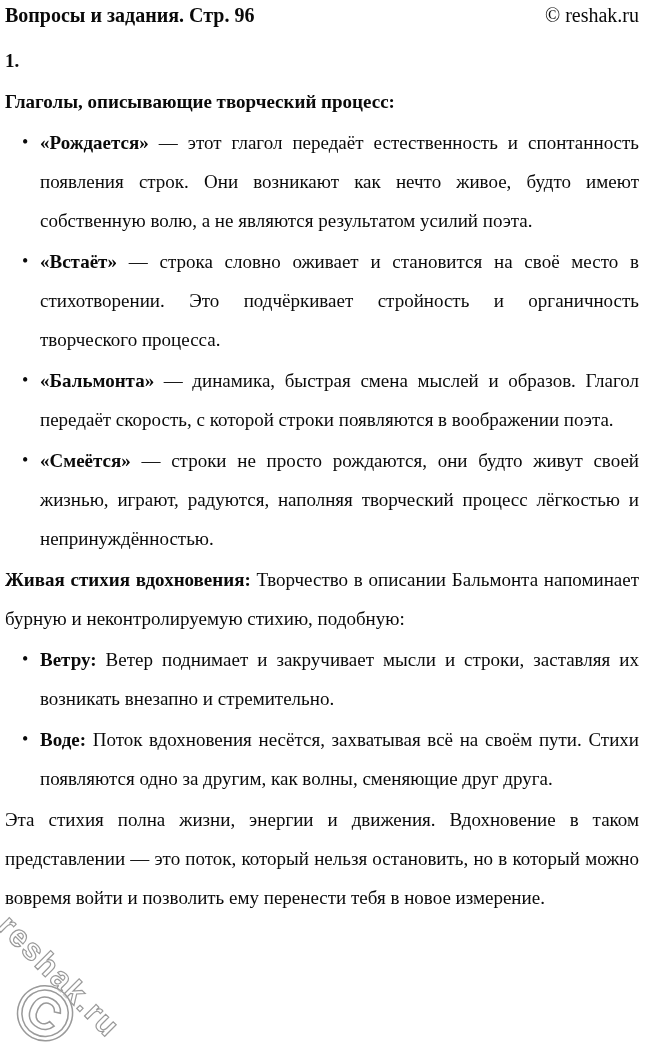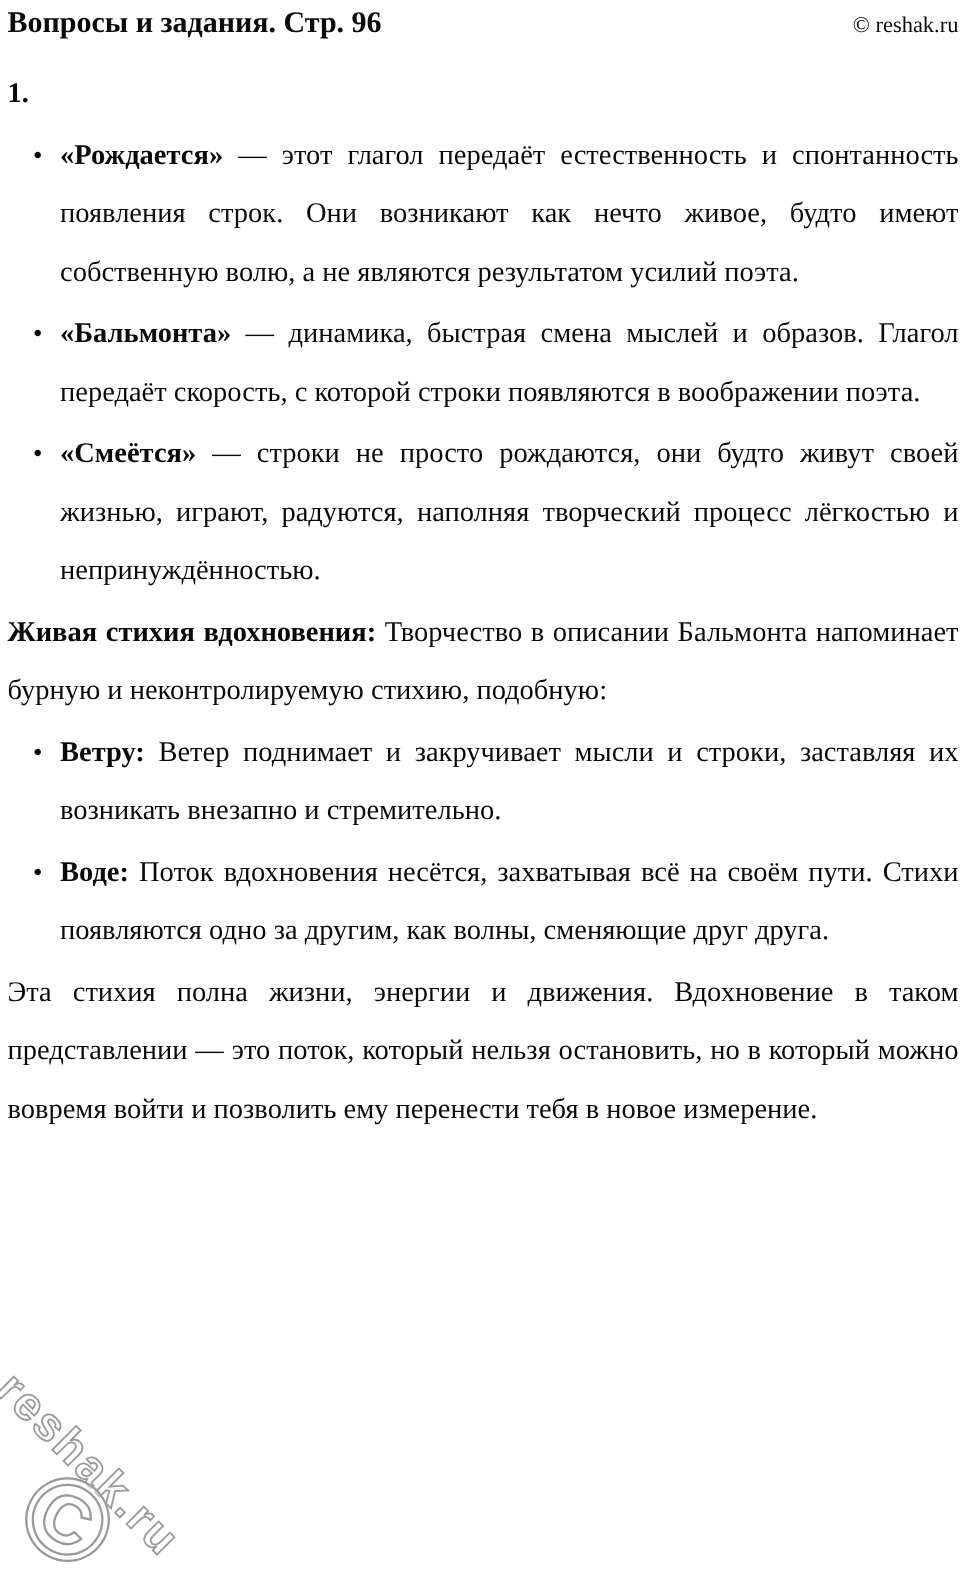--- a/index.html
+++ b/index.html
@@ -11,21 +11,21 @@
     overflow: hidden;
     position: relative;
   }
   .page { padding: 3px 6px 0 5px; }
 
   .hdr {
     display: flex; justify-content: space-between; align-items: baseline;
     line-height: 24px; margin-bottom: 14px; gap: 12px;
   }
   .hdr-title { font-weight: bold; font-size: 20px; }
-  .hdr-copy { font-size: 15px; }
+  .hdr-copy { font-size: 20px; }
 
   .block {
     margin: 0 0 2px 0;
     line-height: 39px;
     text-align: justify;
   }
   .bold { font-weight: bold; }
 
   ul.blist { margin: 0; padding: 0; list-style: none; }
   ul.blist li {
@@ -72,24 +72,28 @@
 
 <div class="page">
 
   <div class="hdr">
     <span class="hdr-title">Вопросы и задания. Стр. 96</span>
     <span class="hdr-copy">© reshak.ru</span>
   </div>
 
   <p class="block bold">1.</p>
 
+  <p class="block bold">Глаголы, описывающие творческий процесс:</p>
 
   <ul class="blist">
     <li>
       <span class="bold">«Рождается»</span><span> — этот глагол передаёт естественность и спонтанность появления строк. Они возникают как нечто живое, будто имеют собственную волю, а не являются результатом усилий поэта.</span>
+    </li>
+    <li>
+      <span class="bold">«Встаёт»</span><span> — строка словно оживает и становится на своё место в стихотворении. Это подчёркивает стройность и органичность творческого процесса.</span>
     </li>
     <li>
       <span class="bold">«Бальмонта»</span><span> — динамика, быстрая смена мыслей и образов. Глагол передаёт скорость, с которой строки появляются в воображении поэта.</span>
     </li>
     <li>
       <span class="bold">«Смеётся»</span><span> — строки не просто рождаются, они будто живут своей жизнью, играют, радуются, наполняя творческий процесс лёгкостью и непринуждённостью.</span>
     </li>
   </ul>
 
   <p class="block">

